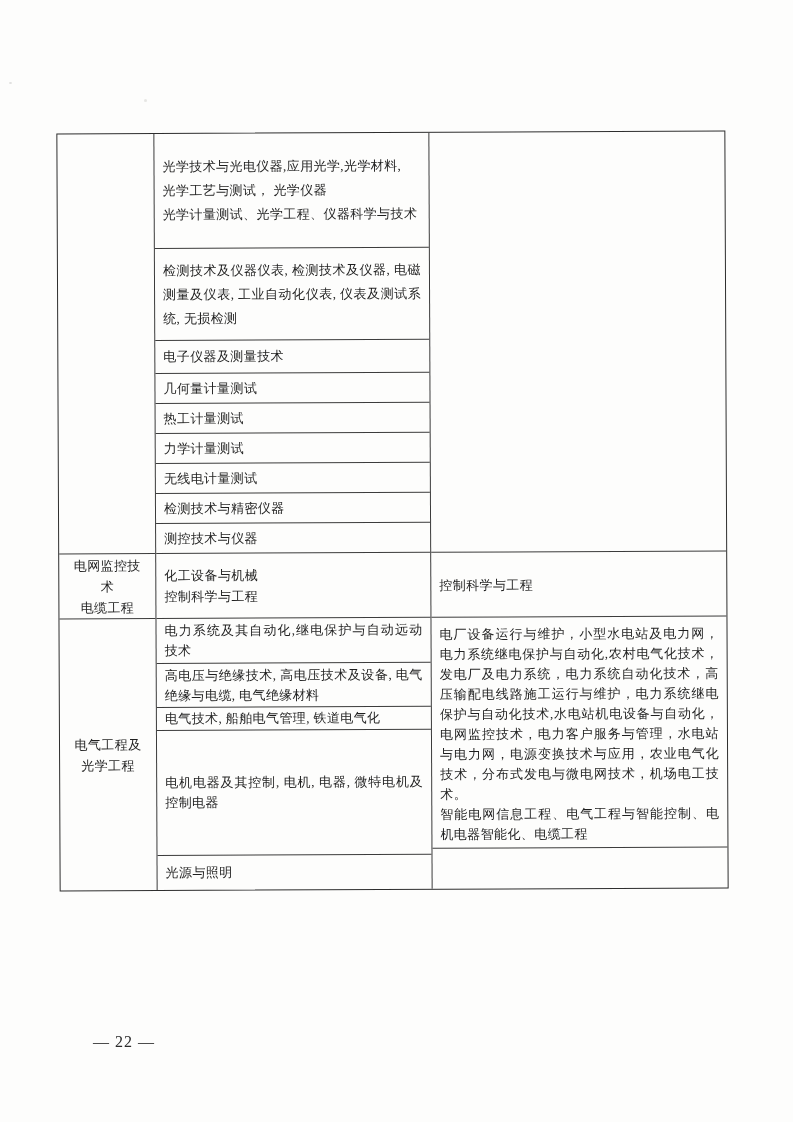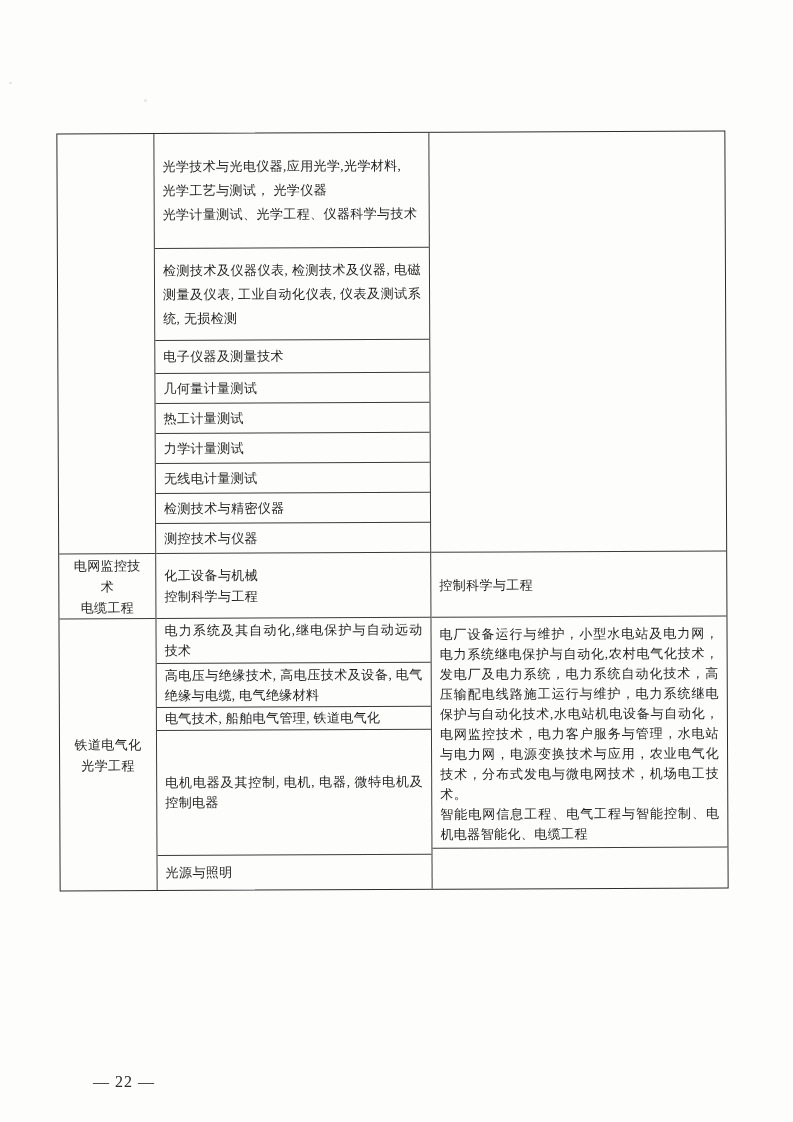--- a/index.html
+++ b/index.html
@@ -43,21 +43,20 @@
   .justify .txt{text-align:justify;}
   .lh-tall .txt{line-height:24px;}
   .lh-mid  .txt{line-height:21px;}
   .lh-tight .txt{line-height:20px;}
   .paras .txt p{margin:0;line-height:20px;text-align:justify;}
 
   .page-num{
     position:absolute;left:93px;top:1033px;
     font-size:16px;letter-spacing:1px;color:#2b2b2b;
     font-family:"Liberation Serif","DejaVu Serif",serif;
-    margin-top:40px;
   }
 </style>
 </head>
 <body>
 
 <div class="page">
 
   <span class="speck s1"></span>
   <span class="speck s2"></span>
 
@@ -68,21 +67,21 @@
         <div class="txt"></div>
       </div>
       <div class="cell center lh-mid" style="height:65px;">
         <div class="txt">
           <div>电网监控技术</div>
           <div>电缆工程</div>
         </div>
       </div>
       <div class="cell center lh-mid last" style="flex:1;">
         <div class="txt">
-          <div>铁道电气化</div>
+          <div>电气工程及</div>
           <div>光学工程</div>
         </div>
       </div>
     </div>
 
     <div class="col col-2">
       <div class="cell lh-tall" style="height:115px;">
         <div class="txt pre">光学技术与光电仪器,应用光学,光学材料,
 光学工艺与测试， 光学仪器
 光学计量测试、光学工程、仪器科学与技术</div>

